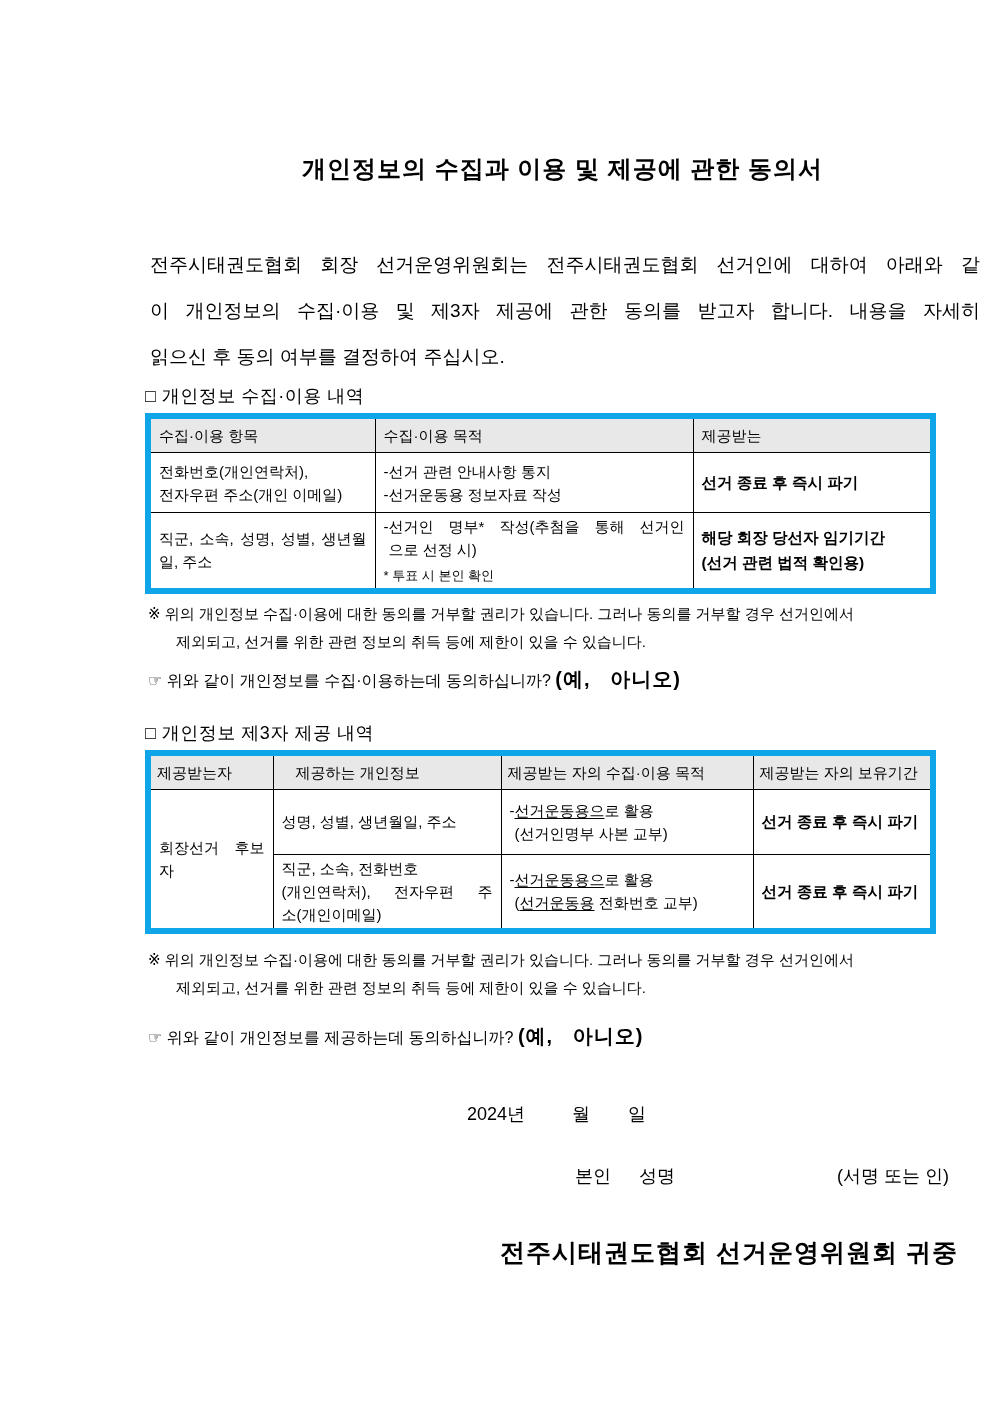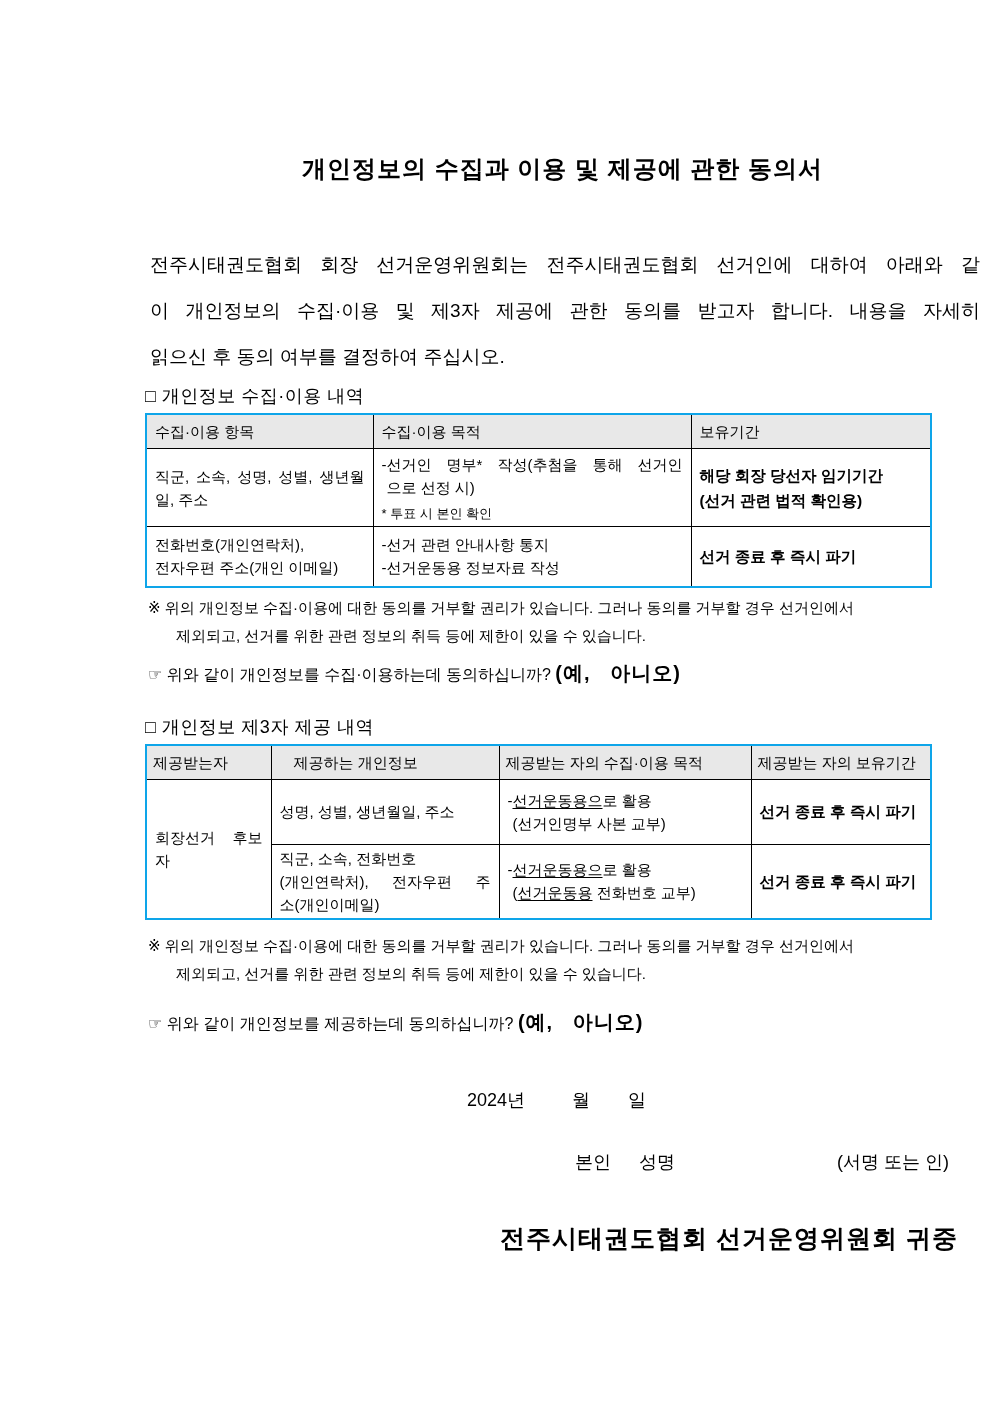--- a/index.html
+++ b/index.html
@@ -9,21 +9,21 @@
   .doc-title{margin:0 52px 0 105px;padding-top:152px;text-align:center;
              font-size:24px;font-weight:bold;letter-spacing:1px;line-height:34px;}
 
   .intro{margin:56px 52px 0 110px;font-size:19px;}
   .intro .jline{text-align:justify;text-align-last:justify;line-height:46px;}
   .intro .lline{line-height:46px;}
 
   .sec-heading{margin:4px 0 0 105px;font-size:18px;font-weight:normal;line-height:24px;letter-spacing:0.5px;}
   .sec-heading.second{margin-top:27px;}
 
-  table{border-collapse:collapse;margin-left:105px;table-layout:fixed;border:2px solid #0ea5e9;}
+  table{border-collapse:collapse;margin-left:105px;table-layout:fixed;border:6px solid #0ea5e9;}
   td{border:1.5px solid #000;vertical-align:middle;padding:2px 8px;font-size:15px;line-height:23px;
      overflow:hidden;}
   tr.thead td{background:#e8e8e8;height:33px;white-space:nowrap;padding:0 8px;}
   .t1{margin-top:5px;width:785px;}
   .t2{margin-top:5px;width:785px;}
   .bold-cell{font-weight:bold;font-size:15.5px;line-height:25px;}
   .pj{text-align:justify;text-align-last:justify;}
   .jy{text-align:justify;}
   .indent1{padding-left:5px;}
   .small-note{font-size:13px;line-height:18px;margin-top:6px;}
@@ -67,44 +67,44 @@
   <table class="t1">
     <colgroup>
         <col style="width:227px">
         <col style="width:318px">
         <col style="width:240px">
       </colgroup>
     <tbody>
         <tr class="thead">
       <td>수집·이용 항목</td>
       <td>수집·이용 목적</td>
-      <td>보유기간</td>
+      <td>제공받는</td>
+    </tr>
+    <tr style="height:60px">
+      <td>
+        <div>전화번호(개인연락처),</div>
+        <div class="nowrap">전자우편 주소(개인 이메일)</div>
+      </td>
+      <td>
+        <div>-선거 관련 안내사항 통지</div>
+        <div>-선거운동용 정보자료 작성</div>
+      </td>
+      <td class="bold-cell nowrap">선거 종료 후 즉시 파기</td>
     </tr>
     <tr style="height:78px">
       <td class="jy">직군, 소속, 성명, 성별, 생년월일, 주소</td>
       <td>
         <div class="pj">-선거인 명부* 작성(추첨을 통해 선거인</div>
         <div class="indent1">으로 선정 시)</div>
         <div class="small-note">* 투표 시 본인 확인</div>
       </td>
       <td class="bold-cell">
         <div>해당 회장 당선자 임기기간</div>
         <div>(선거 관련 법적 확인용)</div>
       </td>
-    </tr>
-    <tr style="height:60px">
-      <td>
-        <div>전화번호(개인연락처),</div>
-        <div class="nowrap">전자우편 주소(개인 이메일)</div>
-      </td>
-      <td>
-        <div>-선거 관련 안내사항 통지</div>
-        <div>-선거운동용 정보자료 작성</div>
-      </td>
-      <td class="bold-cell nowrap">선거 종료 후 즉시 파기</td>
     </tr>
   </tbody>
     </table>
 
   <div class="note">
     <div>※ 위의 개인정보 수집·이용에 대한 동의를 거부할 권리가 있습니다. 그러나 동의를 거부할 경우 선거인에서</div>
     <div class="note-l2">제외되고, 선거를 위한 관련 정보의 취득 등에 제한이 있을 수 있습니다.</div>
   </div>
 
   <div class="question"><span>☞ 위와 같이 개인정보를 수집·이용하는데 동의하십니까? </span><span class="answer">(예,&nbsp;&nbsp;&nbsp;아니오)</span></div>

